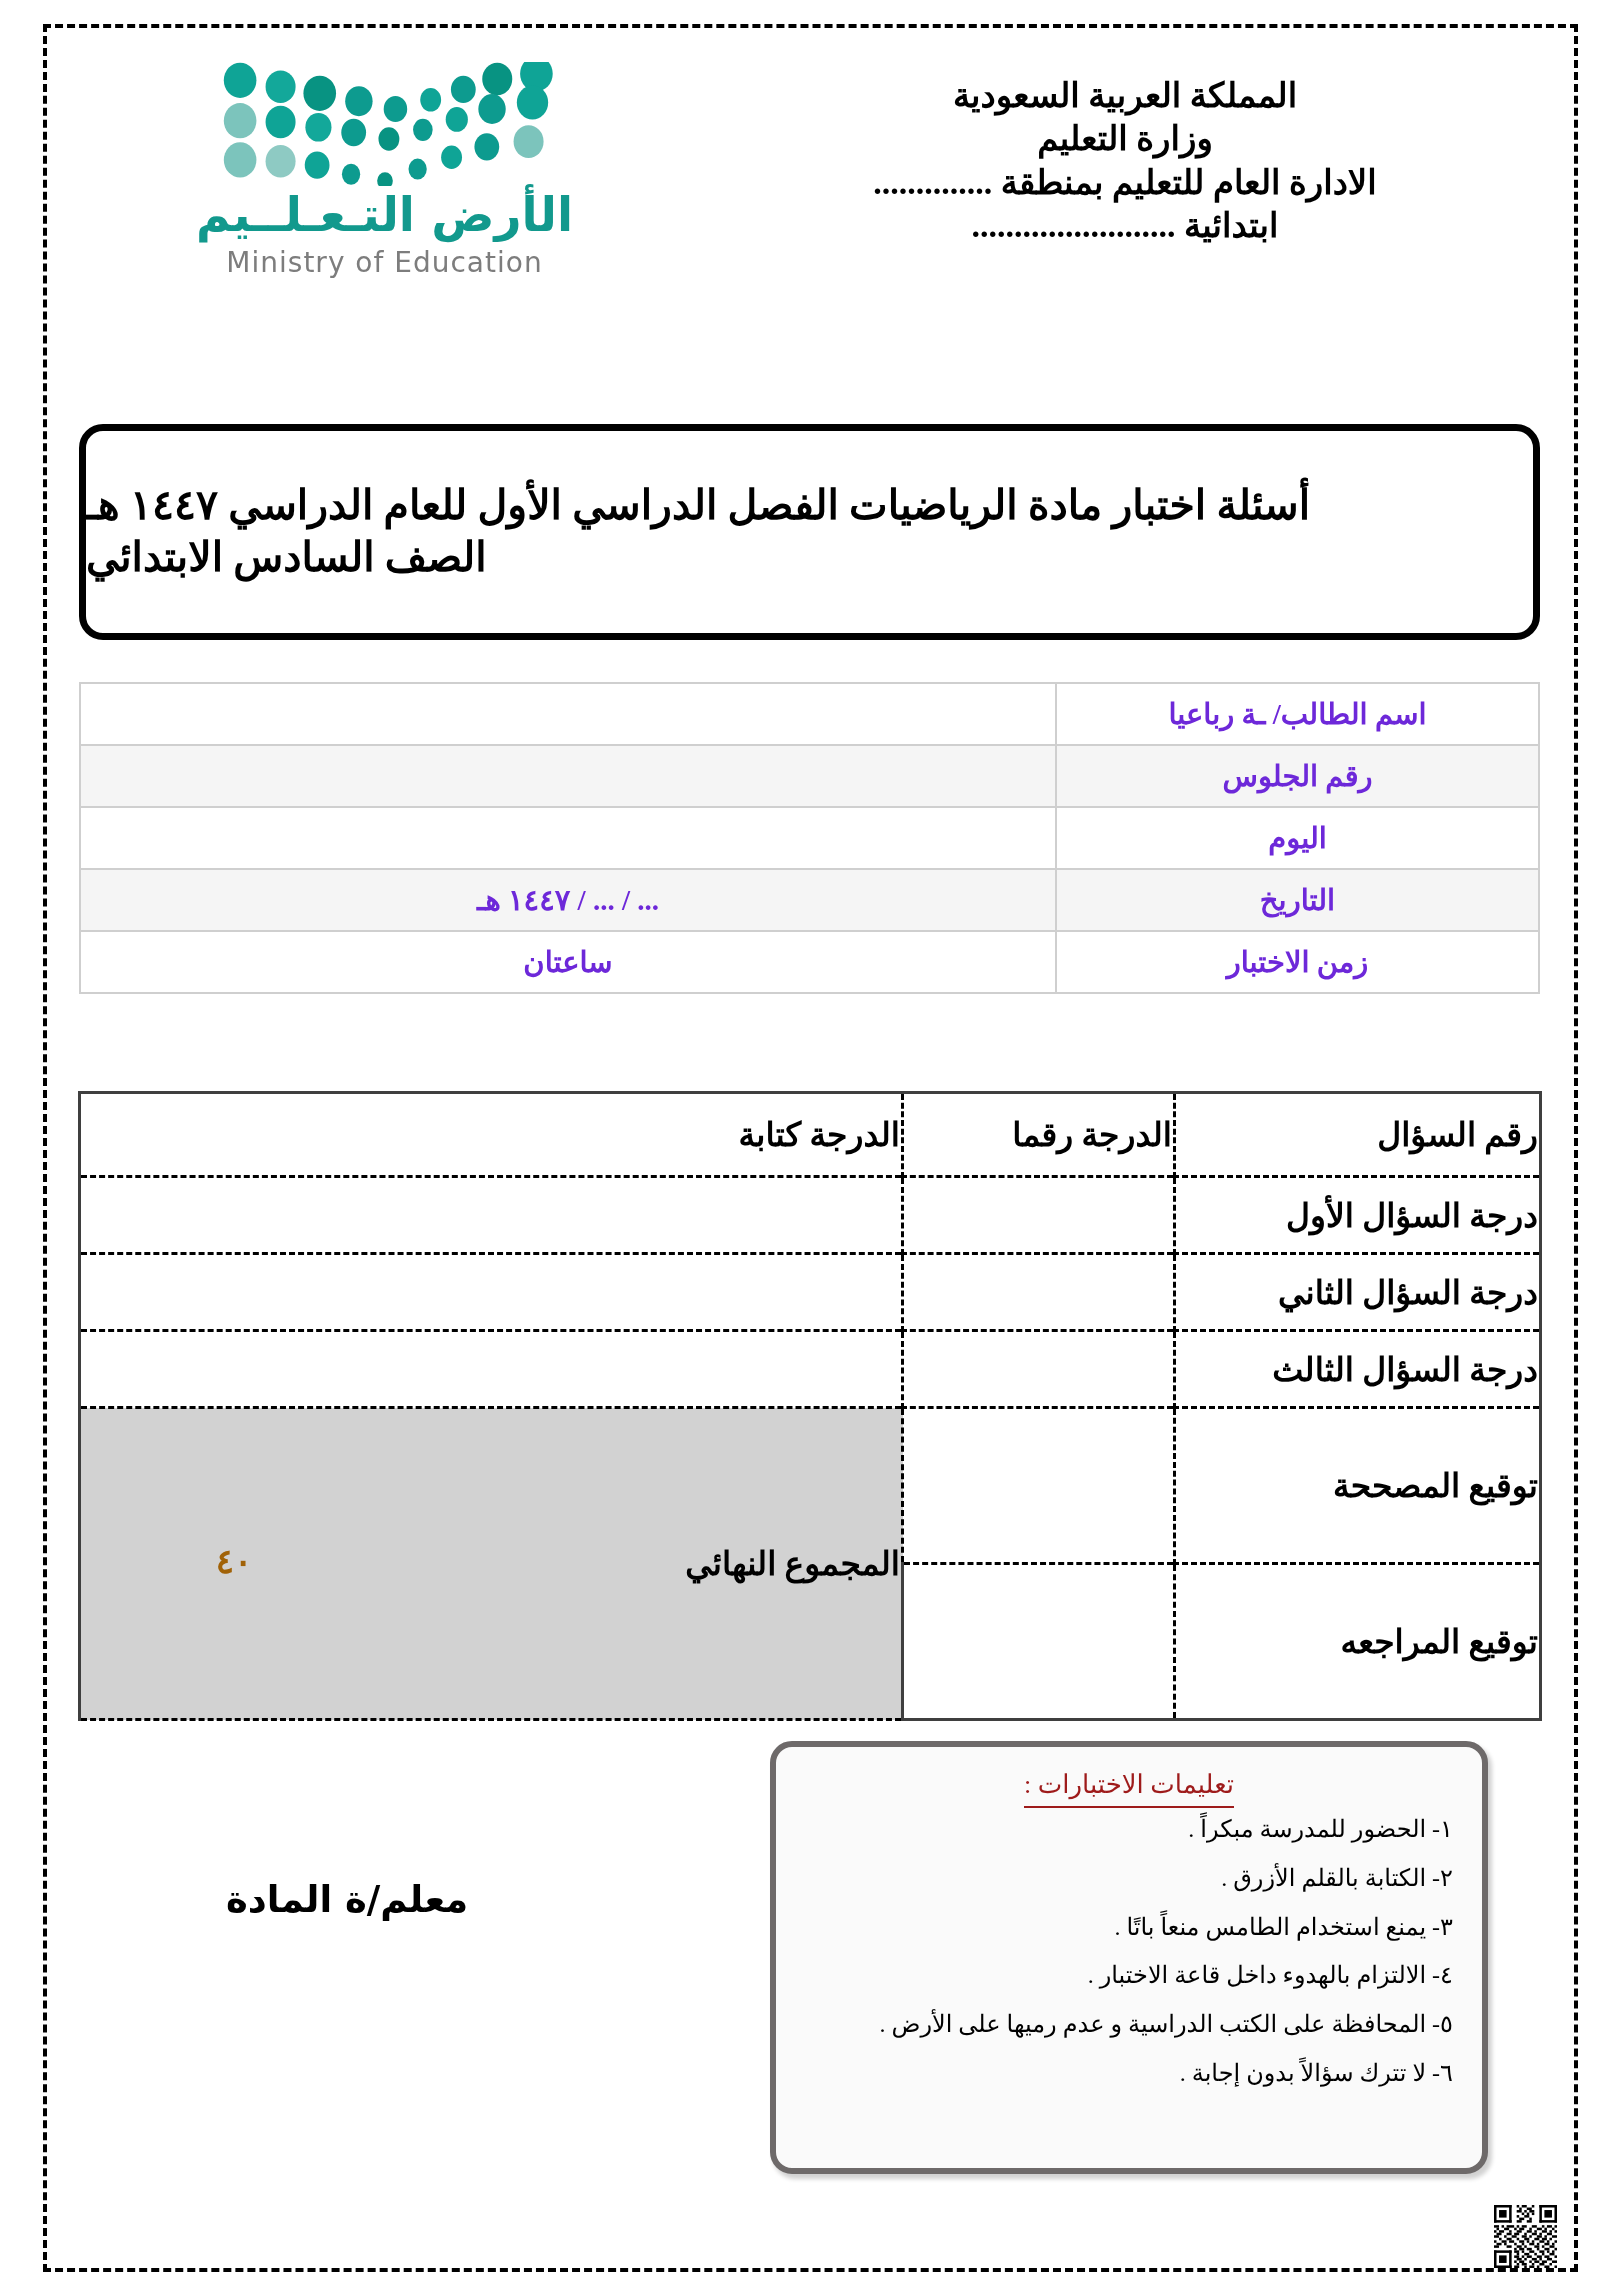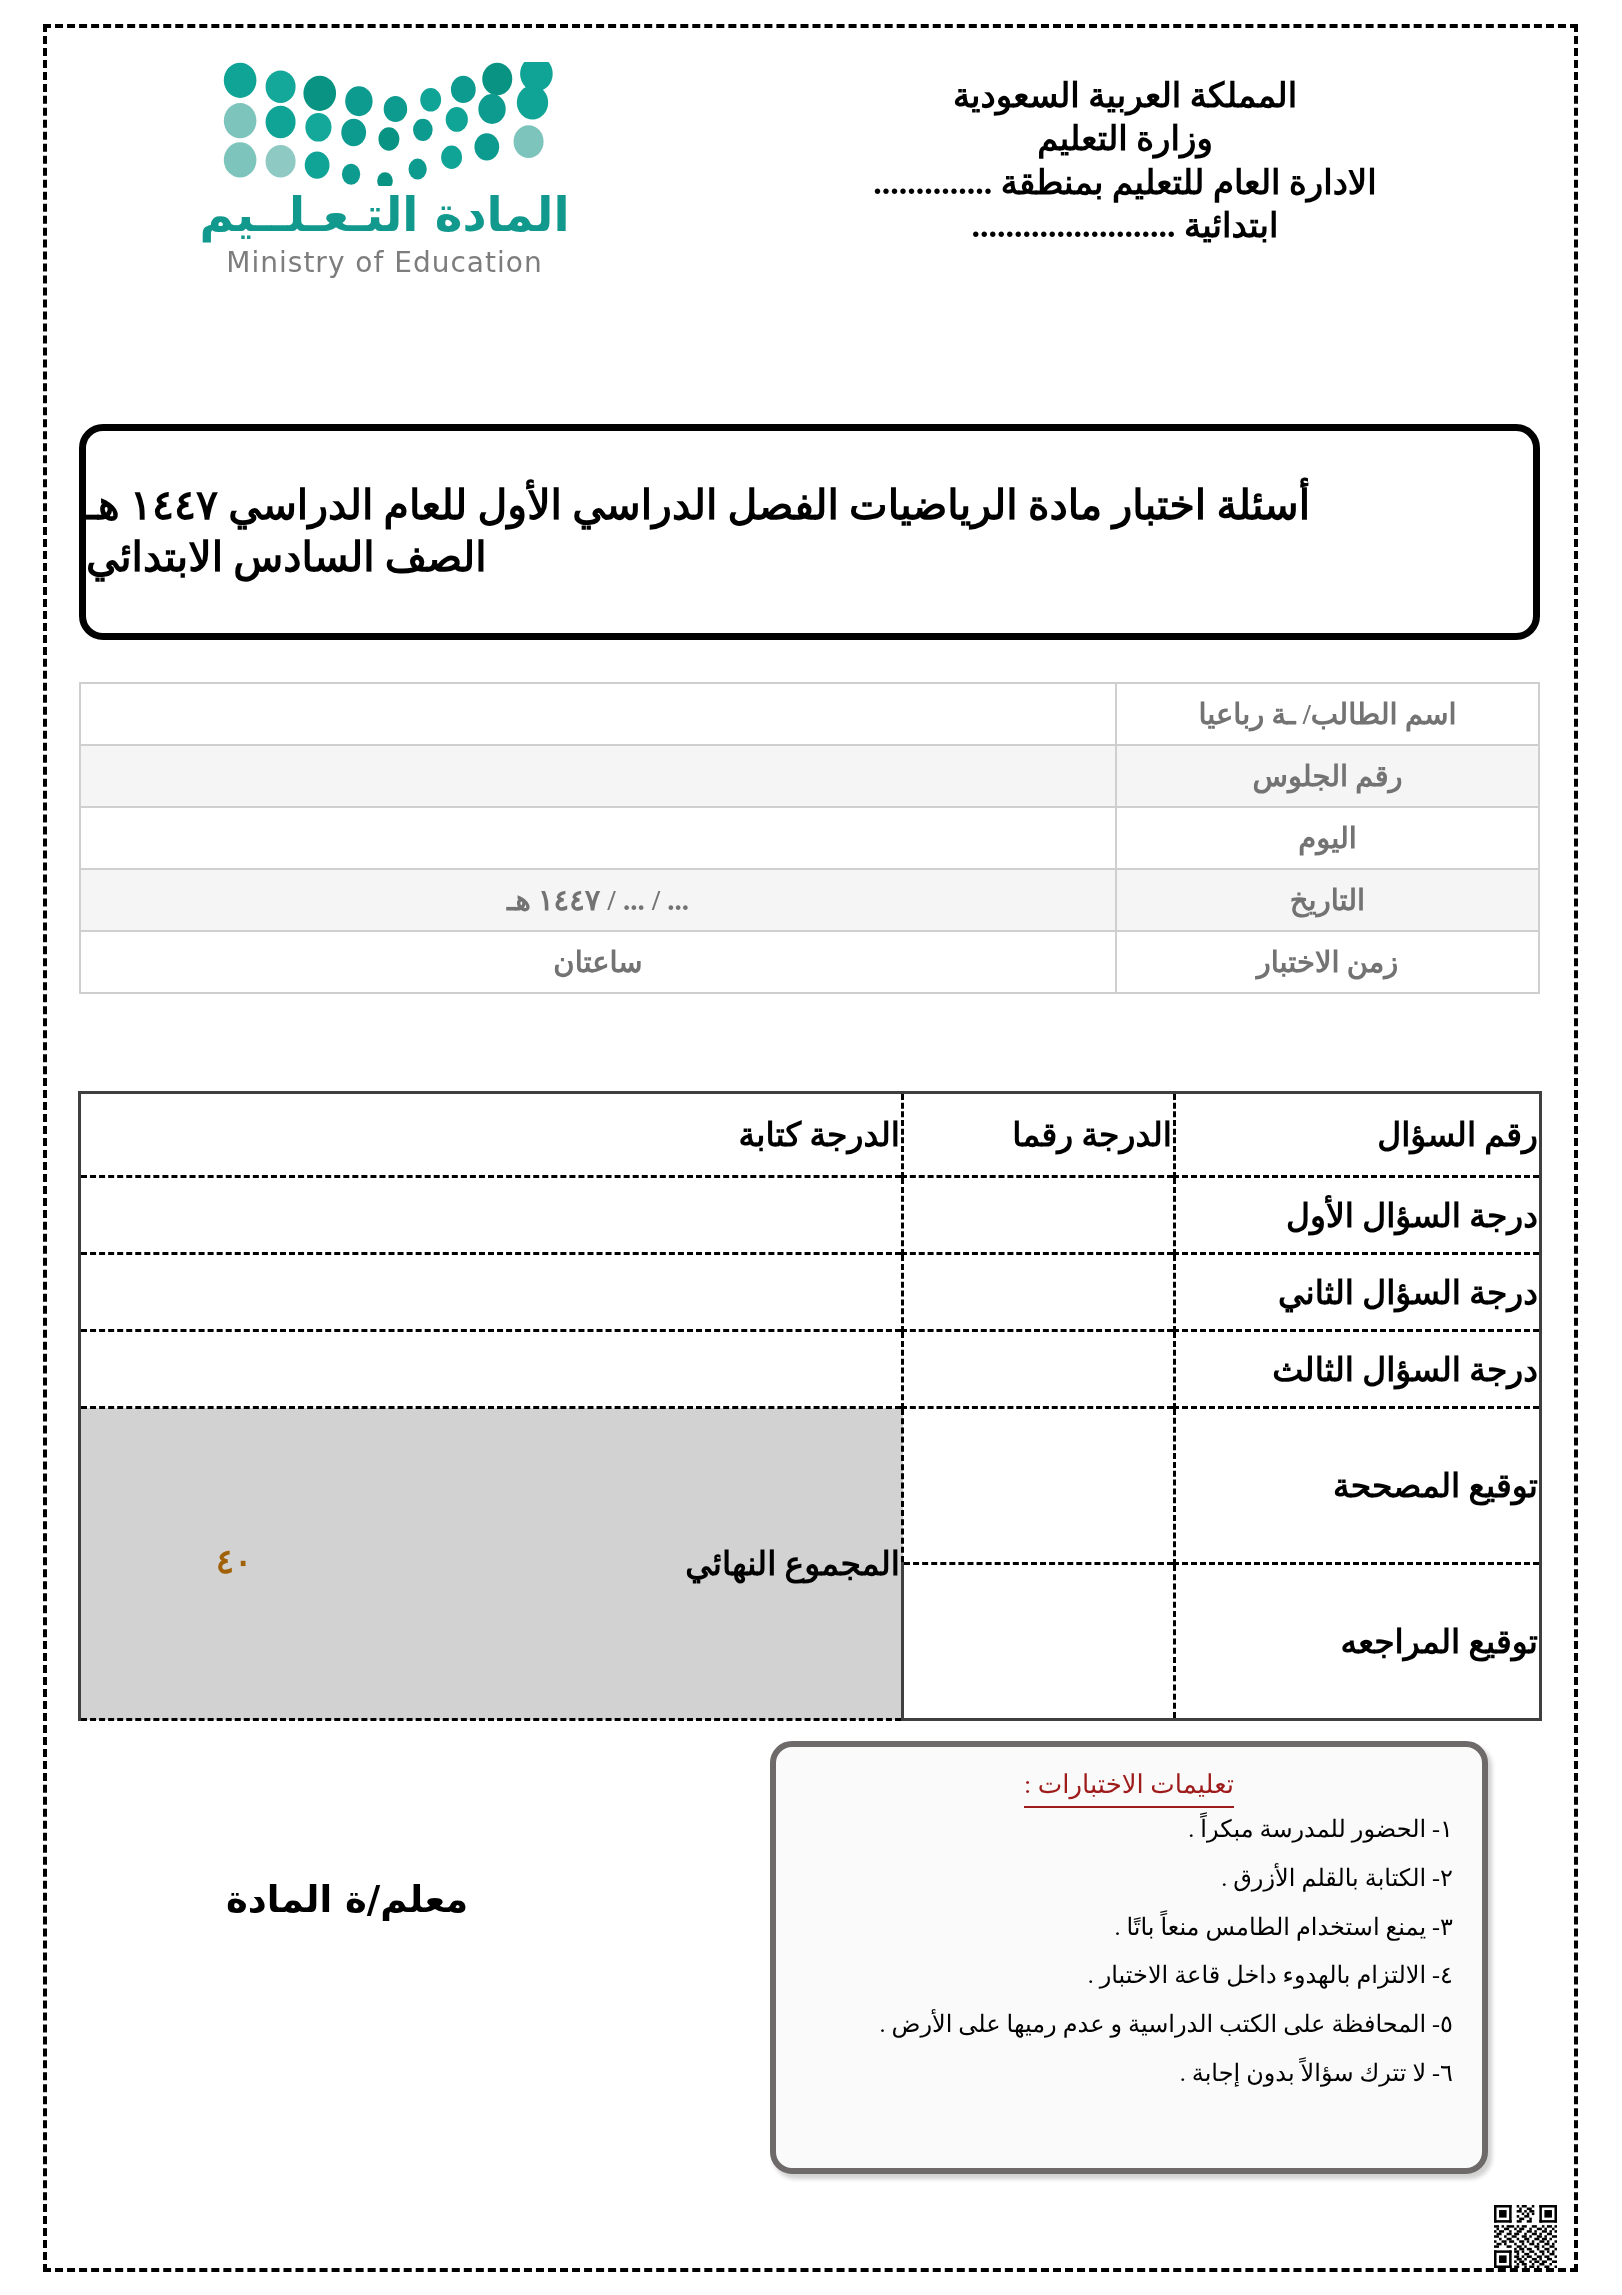--- a/index.html
+++ b/index.html
@@ -129,25 +129,25 @@
     left: 80px;
     top: 682px;
     width: 1461px;
     border-collapse: collapse;
     direction: rtl;
     table-layout: fixed;
   }
   .info-table td {
     border: 2px solid #cfcfcf;
     height: 60px;
-    padding: 0 14px;
+    padding: 0 44px;
     vertical-align: middle;
     font-weight: bold;
     font-size: 29px;
-    color: #737373;
+    color: #6d28d9;
   }
   .info-table tr:nth-child(even) td { background: #f5f5f5; }
   .info-label { width: 393px; text-align: center; }
   .info-value { text-align: center; font-size: 31px; }
 
   
   .grades-table {
     position: absolute;
     left: 79px;
     top: 1091px;
@@ -289,21 +289,21 @@
           <ellipse cx="120" cy="152" rx="23" ry="25" fill="#8ecac3"></ellipse>
           <ellipse cx="176" cy="158" rx="19" ry="21" fill="#0fa496"></ellipse>
           <ellipse cx="228" cy="172" rx="14" ry="16" fill="#0d9b8f"></ellipse>
           <ellipse cx="280" cy="182" rx="12" ry="13" fill="#089382"></ellipse>
           <ellipse cx="330" cy="164" rx="14" ry="16" fill="#0d9b8f"></ellipse>
           <ellipse cx="382" cy="146" rx="16" ry="18" fill="#0fa496"></ellipse>
           <ellipse cx="436" cy="130" rx="19" ry="21" fill="#0d9b8f"></ellipse>
           <ellipse cx="500" cy="122" rx="23" ry="25" fill="#7cc4bc"></ellipse>
         </g>
       </svg>
-      <span class="logo-word">المادة التـعـلــيم</span>
+      <span class="logo-word">الأرض التـعـلــيم</span>
       <span class="logo-sub">Ministry of Education</span>
     </div>
 
     <div class="ministry-block">
       <div class="ministry-line">المملكة العربية السعودية</div>
       <div class="ministry-line">وزارة التعليم</div>
       <div class="ministry-line wide">الادارة العام للتعليم بمنطقة ..............</div>
       <div class="ministry-line wide">ابتدائية ........................</div>
     </div>
   </div>

